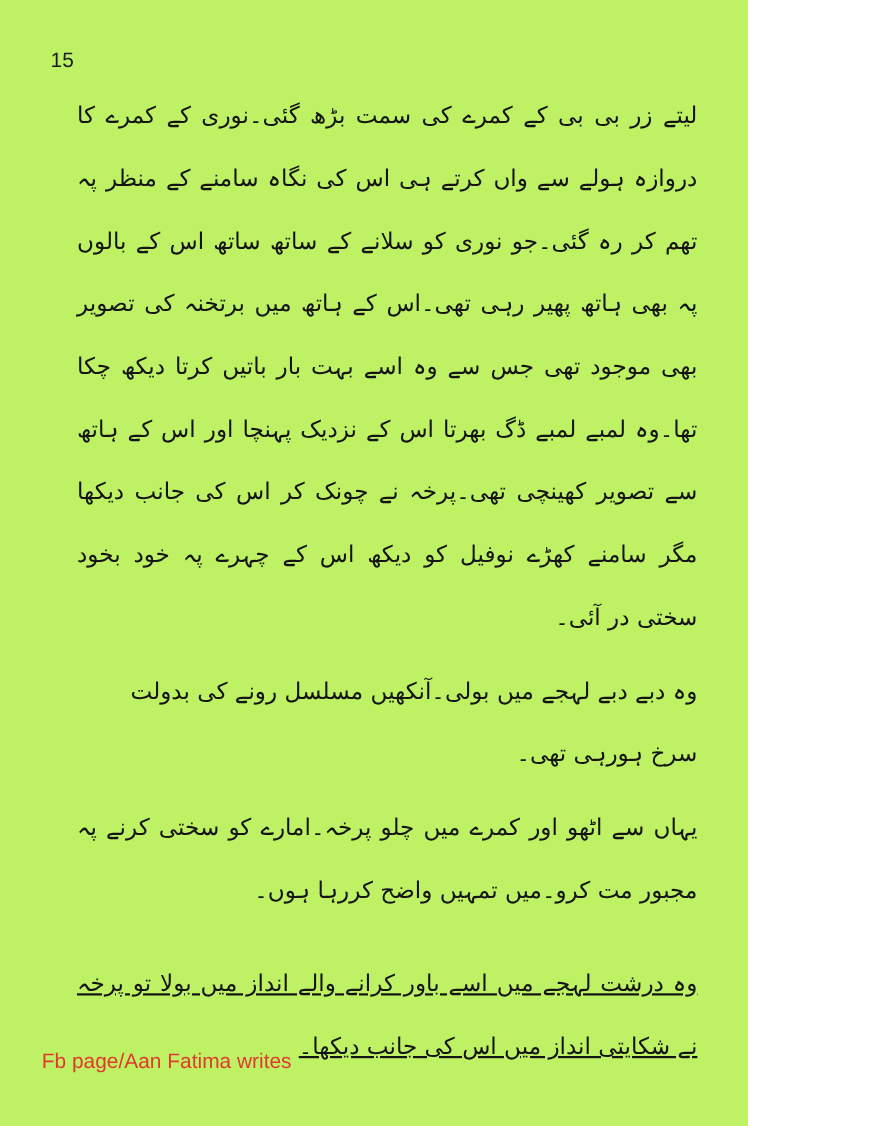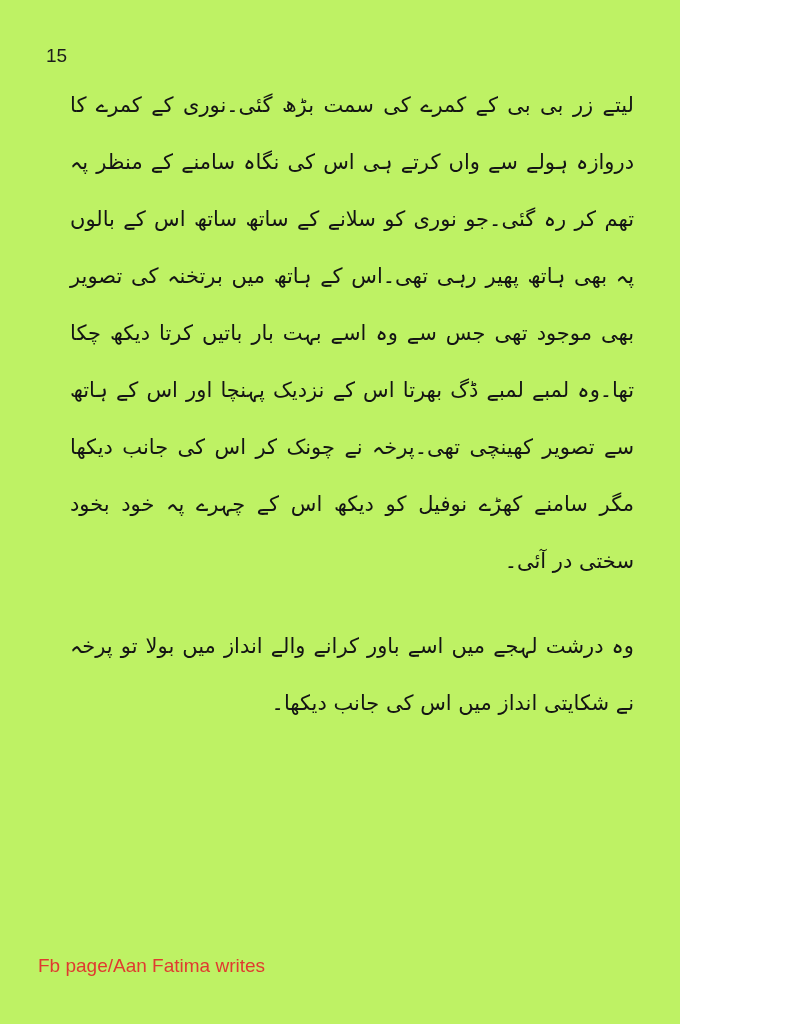--- a/index.html
+++ b/index.html
@@ -38,21 +38,21 @@
     color: #141414;
   }
   .body-text p {
     margin: 0 0 10px 0;
     font-size: 21px;
     line-height: 57px;
     text-align: justify;
     text-justify: inter-word;
   }
   .body-text p.short { text-align: right; }
-  .body-text p.last-para { margin-top: 28px; }
+  .body-text p.last-para { margin-top: 28px; text-decoration: underline; }
   .footer {
     position: absolute;
     left: 38px;
     bottom: 44px;
     font-family: "Liberation Sans", sans-serif;
     font-size: 19px;
     line-height: 29px;
     color: #e03a30;
     text-align: left;
   }
@@ -61,20 +61,22 @@
 <body>
 
 <div class="page">
 
   <div class="top-row">
     <div class="page-number">15</div>
   </div>
 
   <div class="body-text">
     <p>لیتے زر بی بی کے کمرے کی سمت بڑھ گئی۔نوری کے کمرے کا دروازہ ہولے سے واں کرتے ہی اس کی نگاہ سامنے کے منظر پہ تھم کر رہ گئی۔جو نوری کو سلانے کے ساتھ ساتھ اس کے بالوں پہ بھی ہاتھ پھیر رہی تھی۔اس کے ہاتھ میں برتخنہ کی تصویر بھی موجود تھی جس سے وہ اسے بہت بار باتیں کرتا دیکھ چکا تھا۔وہ لمبے لمبے ڈگ بھرتا اس کے نزدیک پہنچا اور اس کے ہاتھ سے تصویر کھینچی تھی۔پرخہ نے چونک کر اس کی جانب دیکھا مگر سامنے کھڑے نوفیل کو دیکھ اس کے چہرے پہ خود بخود سختی در آئی۔</p>
+    <p class="short">وہ دبے دبے لہجے میں بولی۔آنکھیں مسلسل رونے کی بدولت سرخ ہورہی تھی۔</p>
+    <p>یہاں سے اٹھو اور کمرے میں چلو پرخہ۔امارے کو سختی کرنے پہ مجبور مت کرو۔میں تمہیں واضح کررہا ہوں۔</p>
     <p class="last-para">وہ درشت لہجے میں اسے باور کرانے والے انداز میں بولا تو پرخہ نے شکایتی انداز میں اس کی جانب دیکھا۔</p>
   </div>
 
   <div class="footer">
     <div>Fb page/Aan Fatima writes</div>
   </div>
 
 </div>
 
 </body></html>

